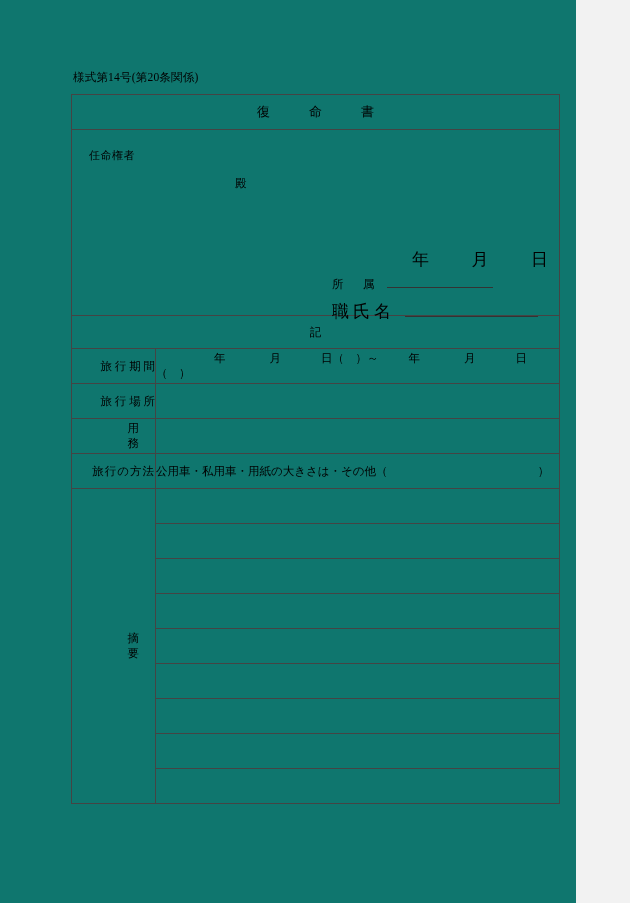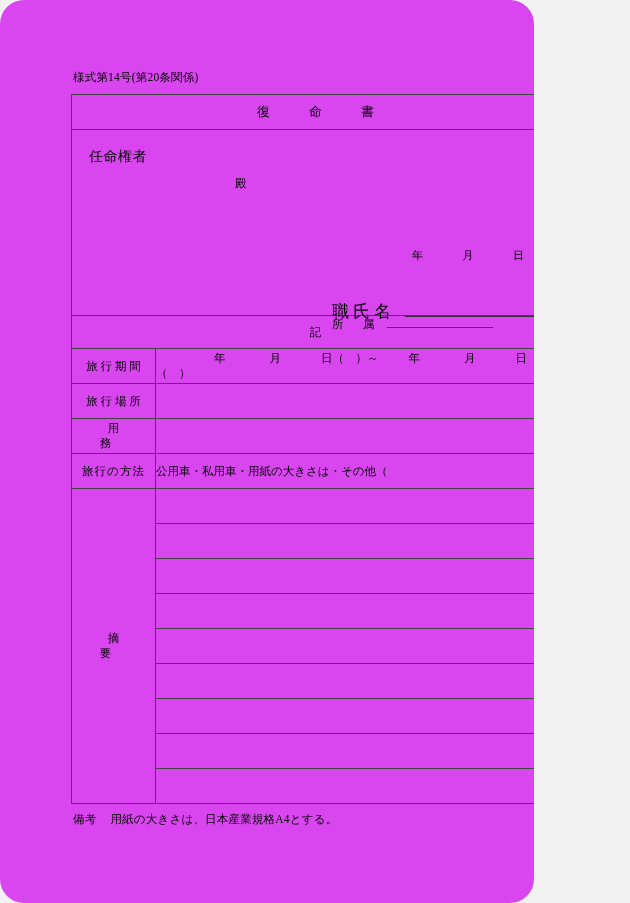--- a/index.html
+++ b/index.html
@@ -5,26 +5,25 @@
   html, body {
     margin: 0;
     padding: 0;
     background: #f2f2f2;
   }
   body {
     font-family: "Liberation Serif", "DejaVu Serif", serif;
   }
   .page {
     position: relative;
-    width: 534px;
+    width: 576px;
     height: 903px;
-    background: #d946ef;
+    background: #0f766e;
     box-sizing: border-box;
     overflow: hidden;
-    border-radius: 24px;
   }
   .doc {
     position: absolute;
     left: 71px;
     top: 70px;
     width: 488px;
   }
   .form-number {
     font-size: 11.5px;
     letter-spacing: 0.2px;
@@ -56,46 +55,45 @@
     text-align: center;
   }
   .header-block {
     height: 185px;
     position: relative;
   }
   .appointer {
     position: absolute;
     left: 17px;
     top: 18px;
-    font-size: 14px;
+    font-size: 11px;
     letter-spacing: 0.5px;
   }
   .dono {
     position: absolute;
     left: 163px;
     top: 46px;
     font-size: 11.5px;
   }
   .date-line {
     position: absolute;
     left: 340px;
     top: 118px;
-    font-size: 11px;
+    font-size: 17px;
   }
   .date-line .seg {
     display: inline-block;
   }
   .sp1 { display: inline-block; width: 34px; }
   .sp2 { display: inline-block; width: 34px; }
   .affil-row {
     position: absolute;
     left: 260px;
     top: 146px;
     font-size: 11.5px;
-    margin-top: 40px;
   }
   .name-row {
     position: absolute;
     left: 260px;
     top: 170px;
     font-size: 17px;
   }
   .lbl-sp {
     letter-spacing: 4px;
   }
@@ -106,21 +104,21 @@
     margin-left: 6px;
   }
   .rule.w1 { width: 106px; height: 11px; }
   .rule.w2 { width: 133px; height: 11px; }
   .ki-cell {
     height: 32px;
     text-align: center;
   }
   .row-label {
     width: 84px;
-    text-align: center;
+    text-align: right;
     height: 34px;
   }
   .label-spread4 {
     letter-spacing: 16px;
     padding-left: 16px;
   }
   .label-spread-method {
     letter-spacing: 1px;
   }
   .row-content {
@@ -130,21 +128,21 @@
   }
   .period-line .g1 { display: inline-block; width: 44px; }
   .period-line .g2 { display: inline-block; width: 40px; }
   .period-line .g3 { display: inline-block; width: 30px; }
   .period-line .g4 { display: inline-block; width: 44px; }
   .period-line .g5 { display: inline-block; width: 40px; }
   .period-pad { padding-left: 58px; }
   .method-gap { display: inline-block; width: 150px; }
   .remarks-label {
     width: 84px;
-    text-align: center;
+    text-align: right;
     vertical-align: middle;
   }
   .blank-row td {
     height: 34px;
   }
   .footer-note {
     margin-top: 8px;
     font-size: 11.5px;
     padding-left: 2px;
     letter-spacing: 0.2px;
@@ -253,18 +251,15 @@
           </tr>
       <tr class="blank-row">
             <td></td>
           </tr>
       <tr class="blank-row">
             <td></td>
           </tr>
     </tbody>
       </table>
 
-    <div class="footer-note">
-      <span>備考</span><span class="gap"></span><span>用紙の大きさは、日本産業規格A4とする。</span>
-    </div>
 
   </div>
 </div>
 
 </body></html>

